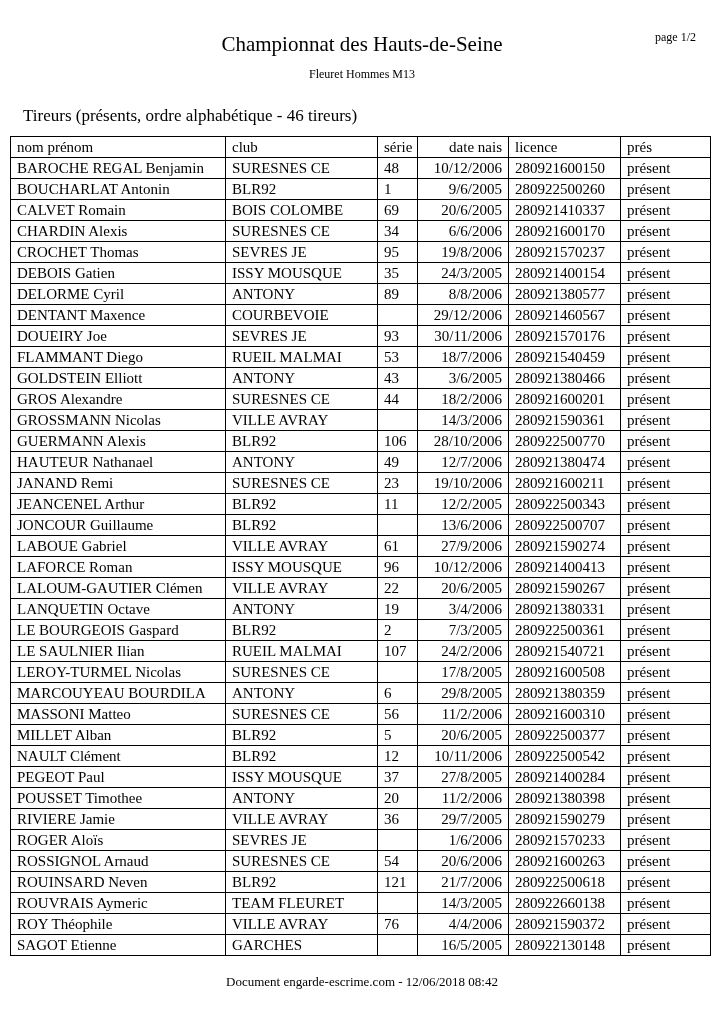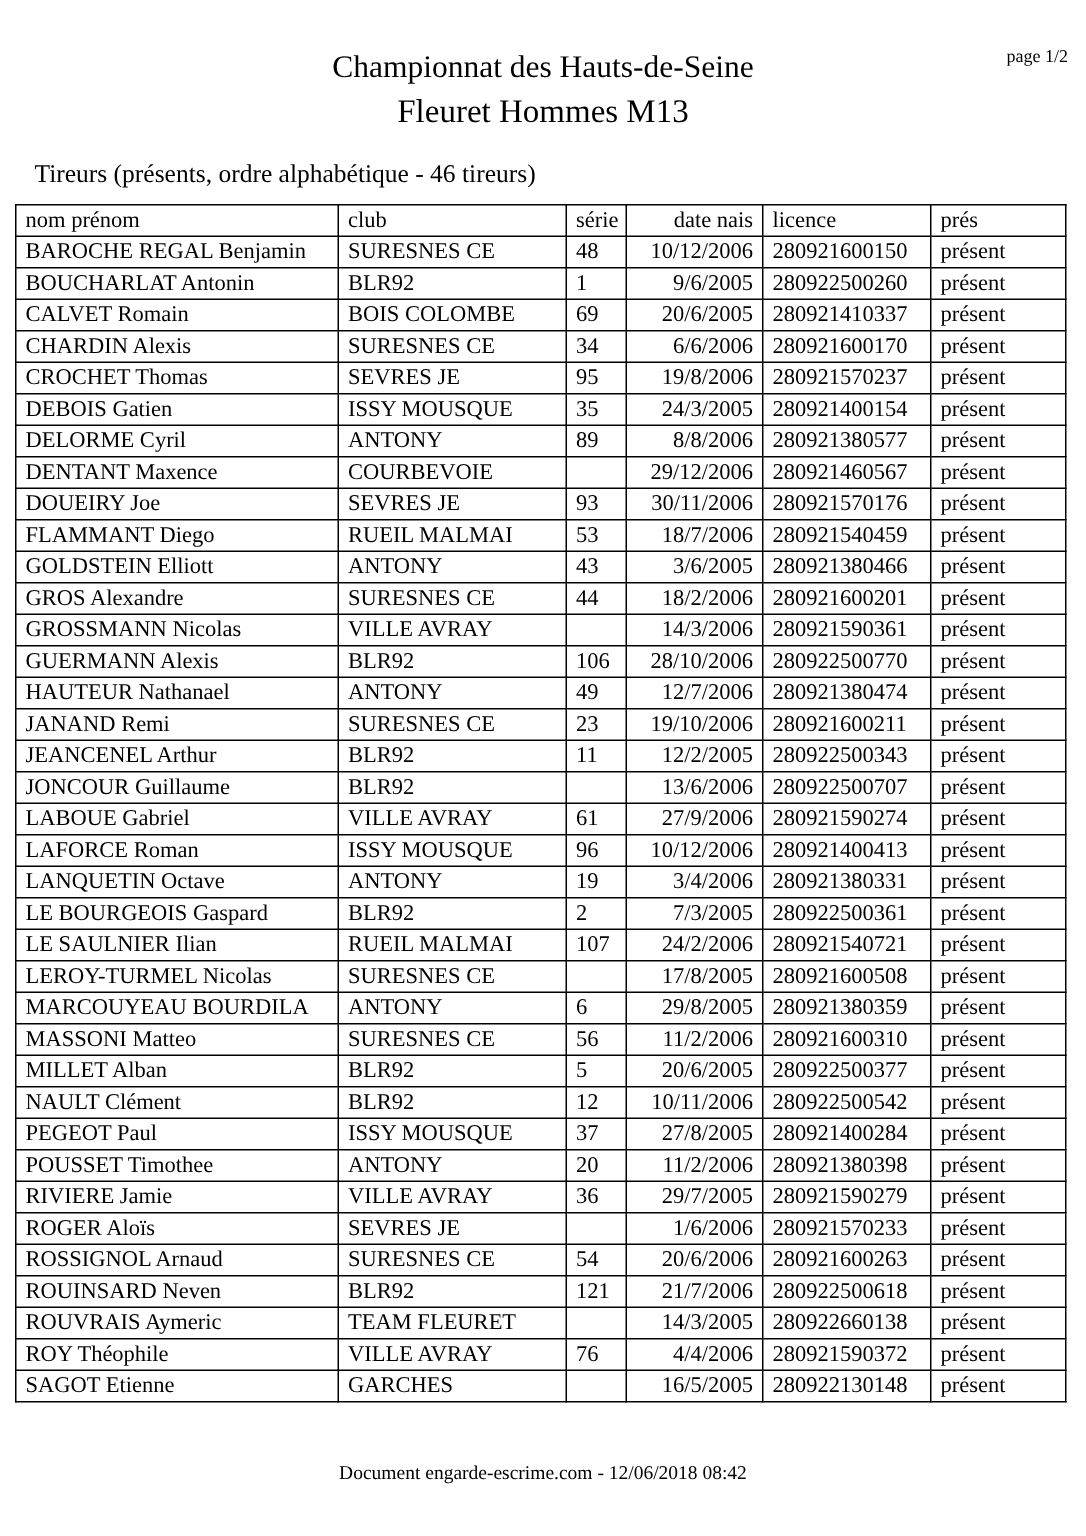--- a/index.html
+++ b/index.html
@@ -11,35 +11,35 @@
     height: 1024px;
     background: #ffffff;
     color: #000000;
     font-family: "Liberation Serif", serif;
     position: relative;
     overflow: hidden;
   }
   .page-indicator {
     position: absolute;
     top: 30px;
-    right: 12px;
+    right: 28px;
     font-size: 12px;
   }
   .doc-header {
     padding-top: 31px;
     text-align: center;
   }
   .doc-title {
     font-size: 21px;
     line-height: 26px;
     font-weight: normal;
     margin: 0;
   }
   .doc-subtitle {
-    font-size: 22px;
+    font-size: 12px;
     line-height: 22px;
     font-weight: normal;
     margin: 6px 0 0 0;
   }
   .section-title {
     font-size: 17px;
     line-height: 22px;
     font-weight: normal;
     margin: 20px 0 9px 0;
     padding-left: 23px;
@@ -281,20 +281,28 @@
 
   <tr>
     <td class="c-name">LAFORCE Roman</td>
     <td class="c-club">ISSY MOUSQUE</td>
     <td class="c-serie">96</td>
     <td class="c-date">10/12/2006</td>
     <td class="c-licence">280921400413</td>
     <td class="c-pres">présent</td>
   </tr>
 
+  <tr>
+    <td class="c-name">LALOUM-GAUTIER Clémen</td>
+    <td class="c-club">VILLE AVRAY</td>
+    <td class="c-serie">22</td>
+    <td class="c-date">20/6/2005</td>
+    <td class="c-licence">280921590267</td>
+    <td class="c-pres">présent</td>
+  </tr>
 
   <tr>
     <td class="c-name">LANQUETIN Octave</td>
     <td class="c-club">ANTONY</td>
     <td class="c-serie">19</td>
     <td class="c-date">3/4/2006</td>
     <td class="c-licence">280921380331</td>
     <td class="c-pres">présent</td>
   </tr>
 

